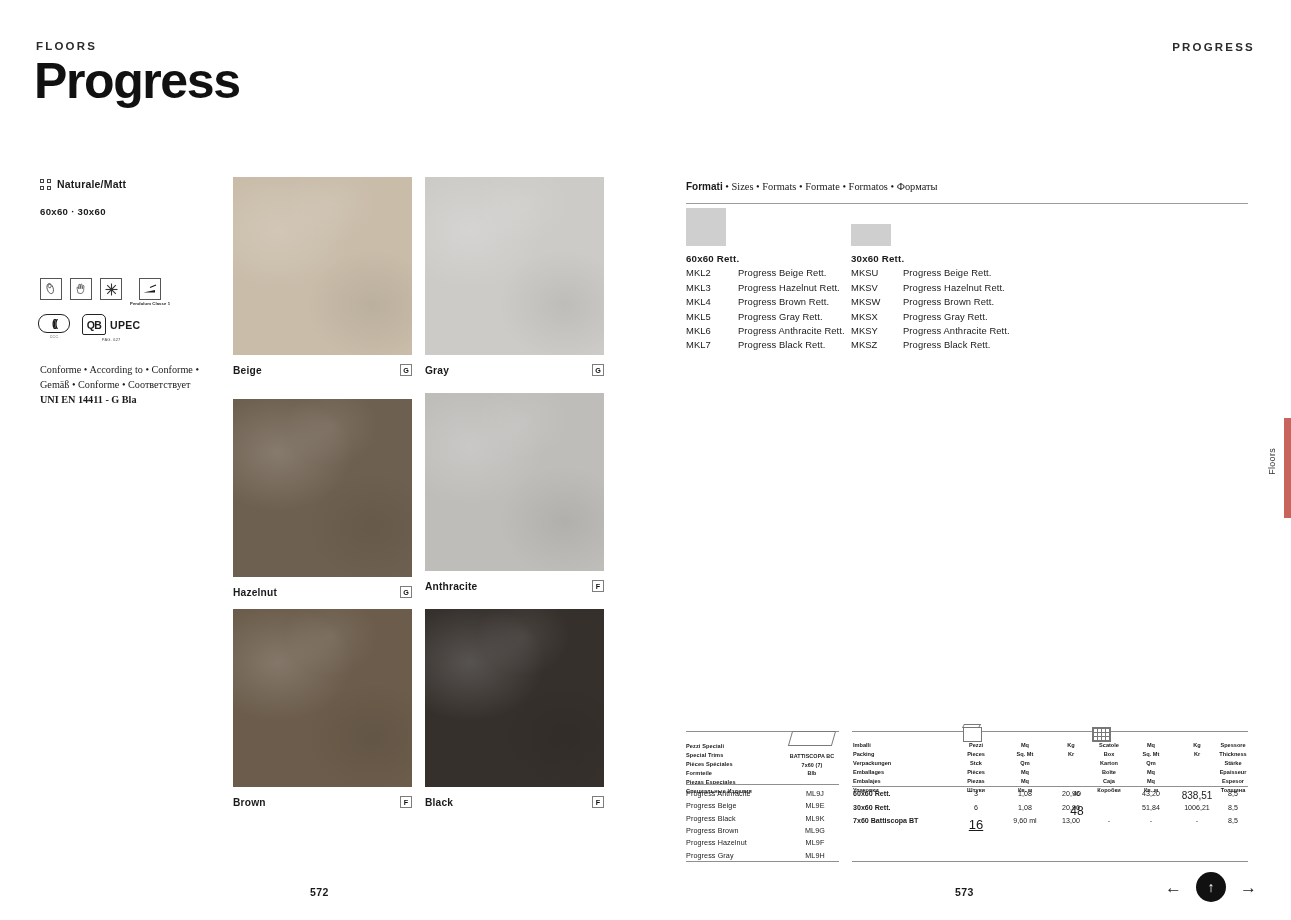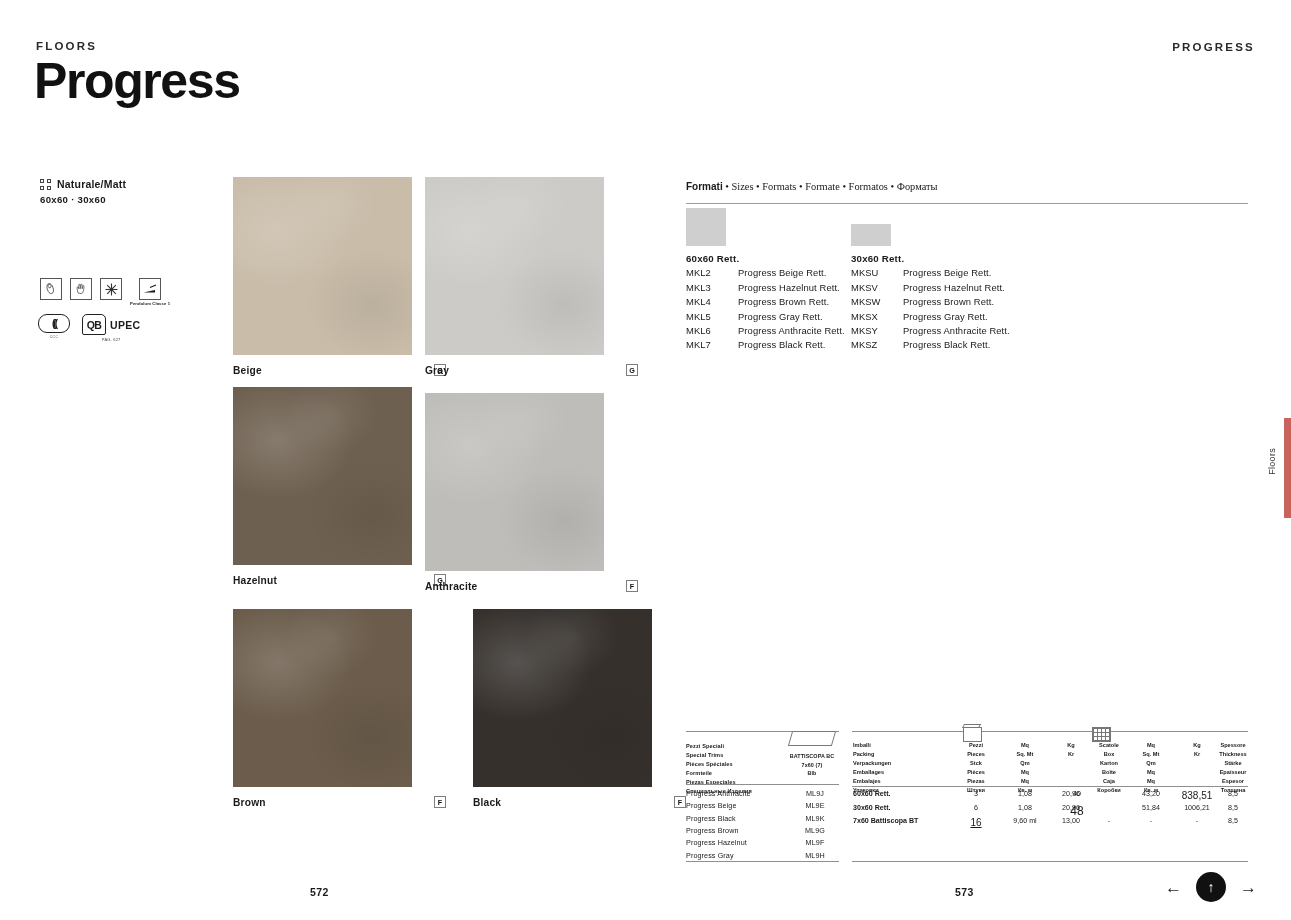--- a/index.html
+++ b/index.html
@@ -16,21 +16,21 @@
   .title{position:absolute;left:34px;top:56px;font-size:50px;font-weight:700;letter-spacing:-1.4px;line-height:1;color:#111;}
   .subtitle{position:absolute;left:36px;top:107px;font-size:11.6px;font-family:"Liberation Serif",serif;color:#1d1d1d;letter-spacing:.15px;}
 
   
   .spec{position:absolute;left:40px;top:178px;width:185px;}
   .spec-head{display:flex;align-items:flex-end;gap:6px;font-size:10.5px;font-weight:700;letter-spacing:.2px;}
   .matt-icon{width:11px;height:11px;position:relative;display:inline-block;}
   .matt-icon i{position:absolute;width:4px;height:4px;border:1px solid #444;box-sizing:border-box;}
   .matt-icon i:nth-child(1){left:0;top:0}.matt-icon i:nth-child(2){right:0;top:0}
   .matt-icon i:nth-child(3){left:0;bottom:0}.matt-icon i:nth-child(4){right:0;bottom:0}
-  .spec-sizes{font-size:9.6px;font-weight:700;margin-top:4px;letter-spacing:.3px;}
+  .spec-sizes{font-size:9.6px;font-weight:700;margin-top:16px;letter-spacing:.3px;}
   .spec-body{margin-top:14px;font-family:"Liberation Serif",serif;font-size:10.2px;line-height:1.42;color:#1c1c1c;}
 
   .icon-row{position:absolute;left:40px;top:278px;display:flex;gap:8px;align-items:flex-start;}
   .sq{width:22px;height:22px;border:1px solid #555;box-sizing:border-box;display:flex;align-items:center;justify-content:center;background:#fff;}
   .pend-wrap{display:flex;flex-direction:column;align-items:center;}
   .pend-cap{font-size:4.2px;font-weight:700;line-height:1.25;text-align:center;margin-top:1px;letter-spacing:.1px;}
 
   .cert-row{position:absolute;left:38px;top:314px;display:flex;gap:12px;align-items:flex-start;}
   .ccc{display:flex;flex-direction:column;align-items:center;}
   .ccc-mark{width:30px;height:17px;border:1.4px solid #222;border-radius:9px;display:flex;align-items:center;justify-content:center;font-size:10px;font-weight:700;letter-spacing:-2px;}
@@ -46,21 +46,21 @@
 
   
   .tile{position:absolute;}
   .tile .sw{width:179px;height:178px;position:relative;overflow:hidden;}
   .tile .sw::after{content:"";position:absolute;inset:0;
     background:
       radial-gradient(ellipse 70% 55% at 25% 30%, rgba(255,255,255,.17), transparent 60%),
       radial-gradient(ellipse 60% 50% at 78% 72%, rgba(0,0,0,.07), transparent 62%),
       radial-gradient(ellipse 40% 35% at 55% 15%, rgba(255,255,255,.09), transparent 65%);
   }
-  .tile .cap{display:flex;justify-content:space-between;align-items:center;margin-top:9px;width:213px;}
+  .tile .cap{display:flex;justify-content:space-between;align-items:center;margin-top:9px;width:179px;}
   .tile .nm{font-size:10.2px;font-weight:700;letter-spacing:.2px;}
   .badge{width:12px;height:12px;border:1px solid #7d7d7d;box-sizing:border-box;display:flex;align-items:center;justify-content:center;font-size:7.2px;font-weight:700;color:#111;background:#fff;}
 
   
   .fmt-title{position:absolute;left:686px;top:181px;font-size:10.4px;font-family:"Liberation Serif",serif;}
   .fmt-title b{font-family:"Liberation Sans",sans-serif;font-size:10px;font-weight:700;}
   .rule{position:absolute;background:#9c9c9c;height:1px;}
   .fmt-col{position:absolute;}
   .fmt-chip{background:#cfcfcf;}
   .fmt-size{font-size:9.7px;font-weight:700;margin-top:7px;letter-spacing:.2px;}
@@ -161,58 +161,62 @@
     </div>
     <div class="qb">
       <div class="qb-line">
         <div class="qb-mark">QB</div>
         <div class="upec">UPEC</div>
       </div>
       <div class="qb-sub">PAG. 627</div>
     </div>
   </div>
 
+  <div class="conform">
+    <span>Conforme • According to • Conforme • Gemäß • Conforme • Соответствует</span>
+    <br><b>UNI EN 14411 - G Bla</b>
+  </div>
 
   <div id="tile-grid">
       <div class="tile" style="left: 233px; top: 177px;">
         <div class="sw" style="background:#c9bca9"></div>
         <div class="cap">
           <span class="nm">Beige</span>
           <span class="badge">G</span>
         </div>
       </div>
       <div class="tile" style="left: 425px; top: 177px;">
         <div class="sw" style="background:#cdcbc8"></div>
         <div class="cap">
           <span class="nm">Gray</span>
           <span class="badge">G</span>
         </div>
       </div>
-      <div class="tile" style="left: 233px; top: 387px; text-align: right;">
+      <div class="tile" style="left: 233px; top: 399px; text-align: right;">
         <div class="sw" style="background:#6e6050"></div>
         <div class="cap">
           <span class="nm">Hazelnut</span>
           <span class="badge">G</span>
         </div>
       </div>
       <div class="tile" style="left: 425px; top: 393px;">
         <div class="sw" style="background:#bfbdba"></div>
         <div class="cap">
           <span class="nm">Anthracite</span>
           <span class="badge">F</span>
         </div>
       </div>
       <div class="tile" style="left: 233px; top: 609px;">
         <div class="sw" style="background:#6b5c4b"></div>
         <div class="cap">
           <span class="nm">Brown</span>
           <span class="badge">F</span>
         </div>
       </div>
-      <div class="tile" style="left: 425px; top: 609px; margin-left: 48px;">
+      <div class="tile" style="left: 425px; top: 609px;">
         <div class="sw" style="background:#35302c"></div>
         <div class="cap">
           <span class="nm">Black</span>
           <span class="badge">F</span>
         </div>
       </div>
     </div>
 
   <div class="fmt-title">
     <b>Formati</b><span> • Sizes • Formats • Formate • Formatos • Форматы</span>
@@ -345,21 +349,21 @@
       <div class="pk-cell" style="left: 1212px; top: 790px; width: 42px; font-size: 7.1px;">8,5</div>
       <div class="pk-rname" style="left: 853px; top: 803.5px; font-size: 7.1px;">30x60 Rett.</div>
       <div class="pk-cell" style="left: 955px; top: 803.5px; width: 42px; font-size: 7.1px;">6</div>
       <div class="pk-cell" style="left: 1004px; top: 803.5px; width: 42px; font-size: 7.1px;">1,08</div>
       <div class="pk-cell" style="left: 1050px; top: 803.5px; width: 42px; font-size: 7.1px;">20,96</div>
       <div class="pk-cell" style="left: 1056px; top: 803.5px; width: 42px; font-size: 12px;">48</div>
       <div class="pk-cell" style="left: 1130px; top: 803.5px; width: 42px; font-size: 7.1px;">51,84</div>
       <div class="pk-cell" style="left: 1176px; top: 803.5px; width: 42px; font-size: 7.1px;">1006,21</div>
       <div class="pk-cell" style="left: 1212px; top: 803.5px; width: 42px; font-size: 7.1px;">8,5</div>
       <div class="pk-rname" style="left: 853px; top: 817px; font-size: 7.1px;">7x60 Battiscopa BT</div>
-      <div class="pk-cell" style="left: 955px; top: 817px; width: 42px; font-size: 10px; text-decoration: underline;">16</div>
+      <div class="pk-cell" style="left: 955px; top: 817px; width: 42px; font-size: 13px; text-decoration: underline;">16</div>
       <div class="pk-cell" style="left: 1004px; top: 817px; width: 42px; font-size: 7.1px;">9,60 ml</div>
       <div class="pk-cell" style="left: 1050px; top: 817px; width: 42px; font-size: 7.1px;">13,00</div>
       <div class="pk-cell" style="left: 1088px; top: 817px; width: 42px; font-size: 7.1px;">-</div>
       <div class="pk-cell" style="left: 1130px; top: 817px; width: 42px; font-size: 7.1px;">-</div>
       <div class="pk-cell" style="left: 1176px; top: 817px; width: 42px; font-size: 7.1px;">-</div>
       <div class="pk-cell" style="left: 1212px; top: 817px; width: 42px; font-size: 7.1px;">8,5</div>
     </div>
   <div class="tbl-rule" style="left:852px;top:861px;width:396px;"></div>
 
   <div class="pgnum" style="left:310px;">572</div>

